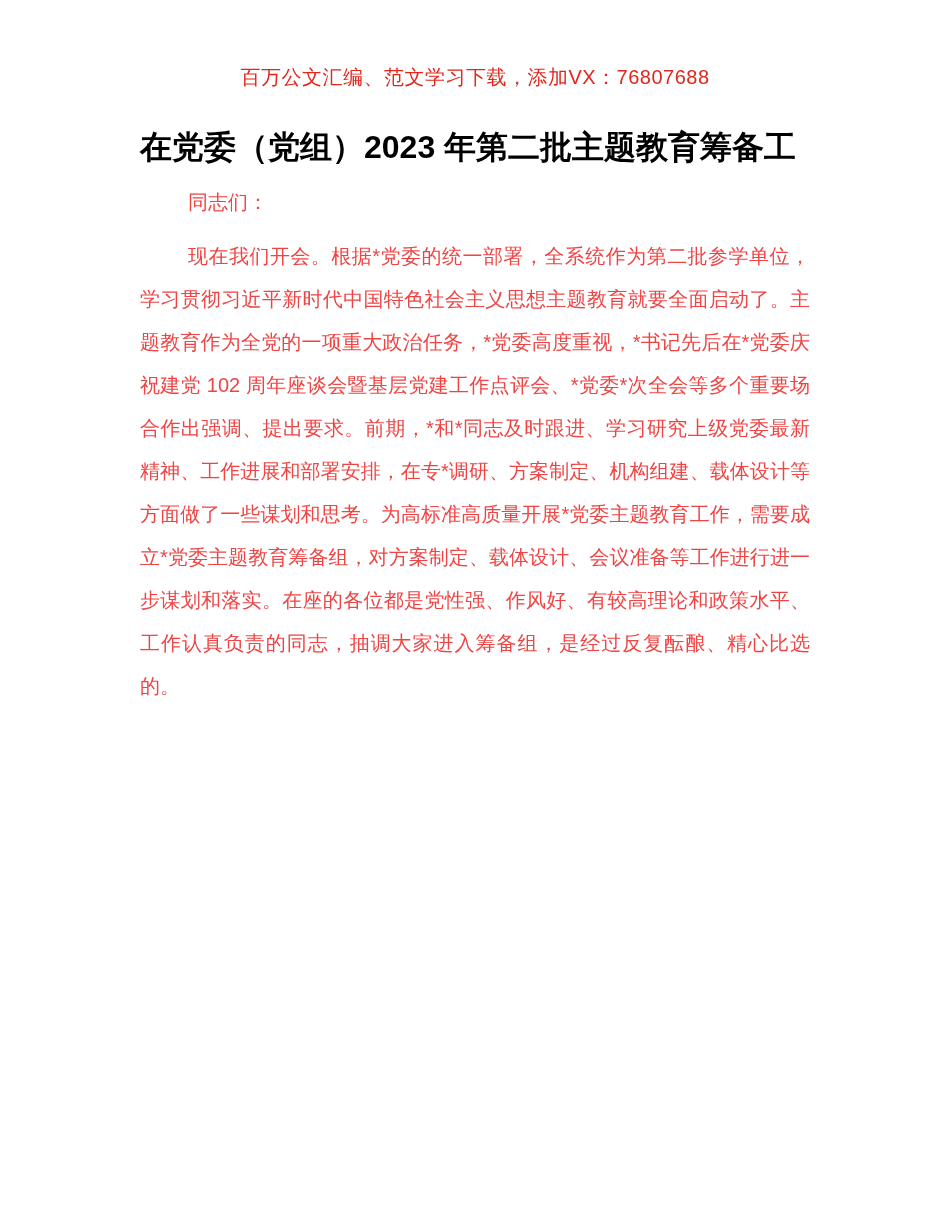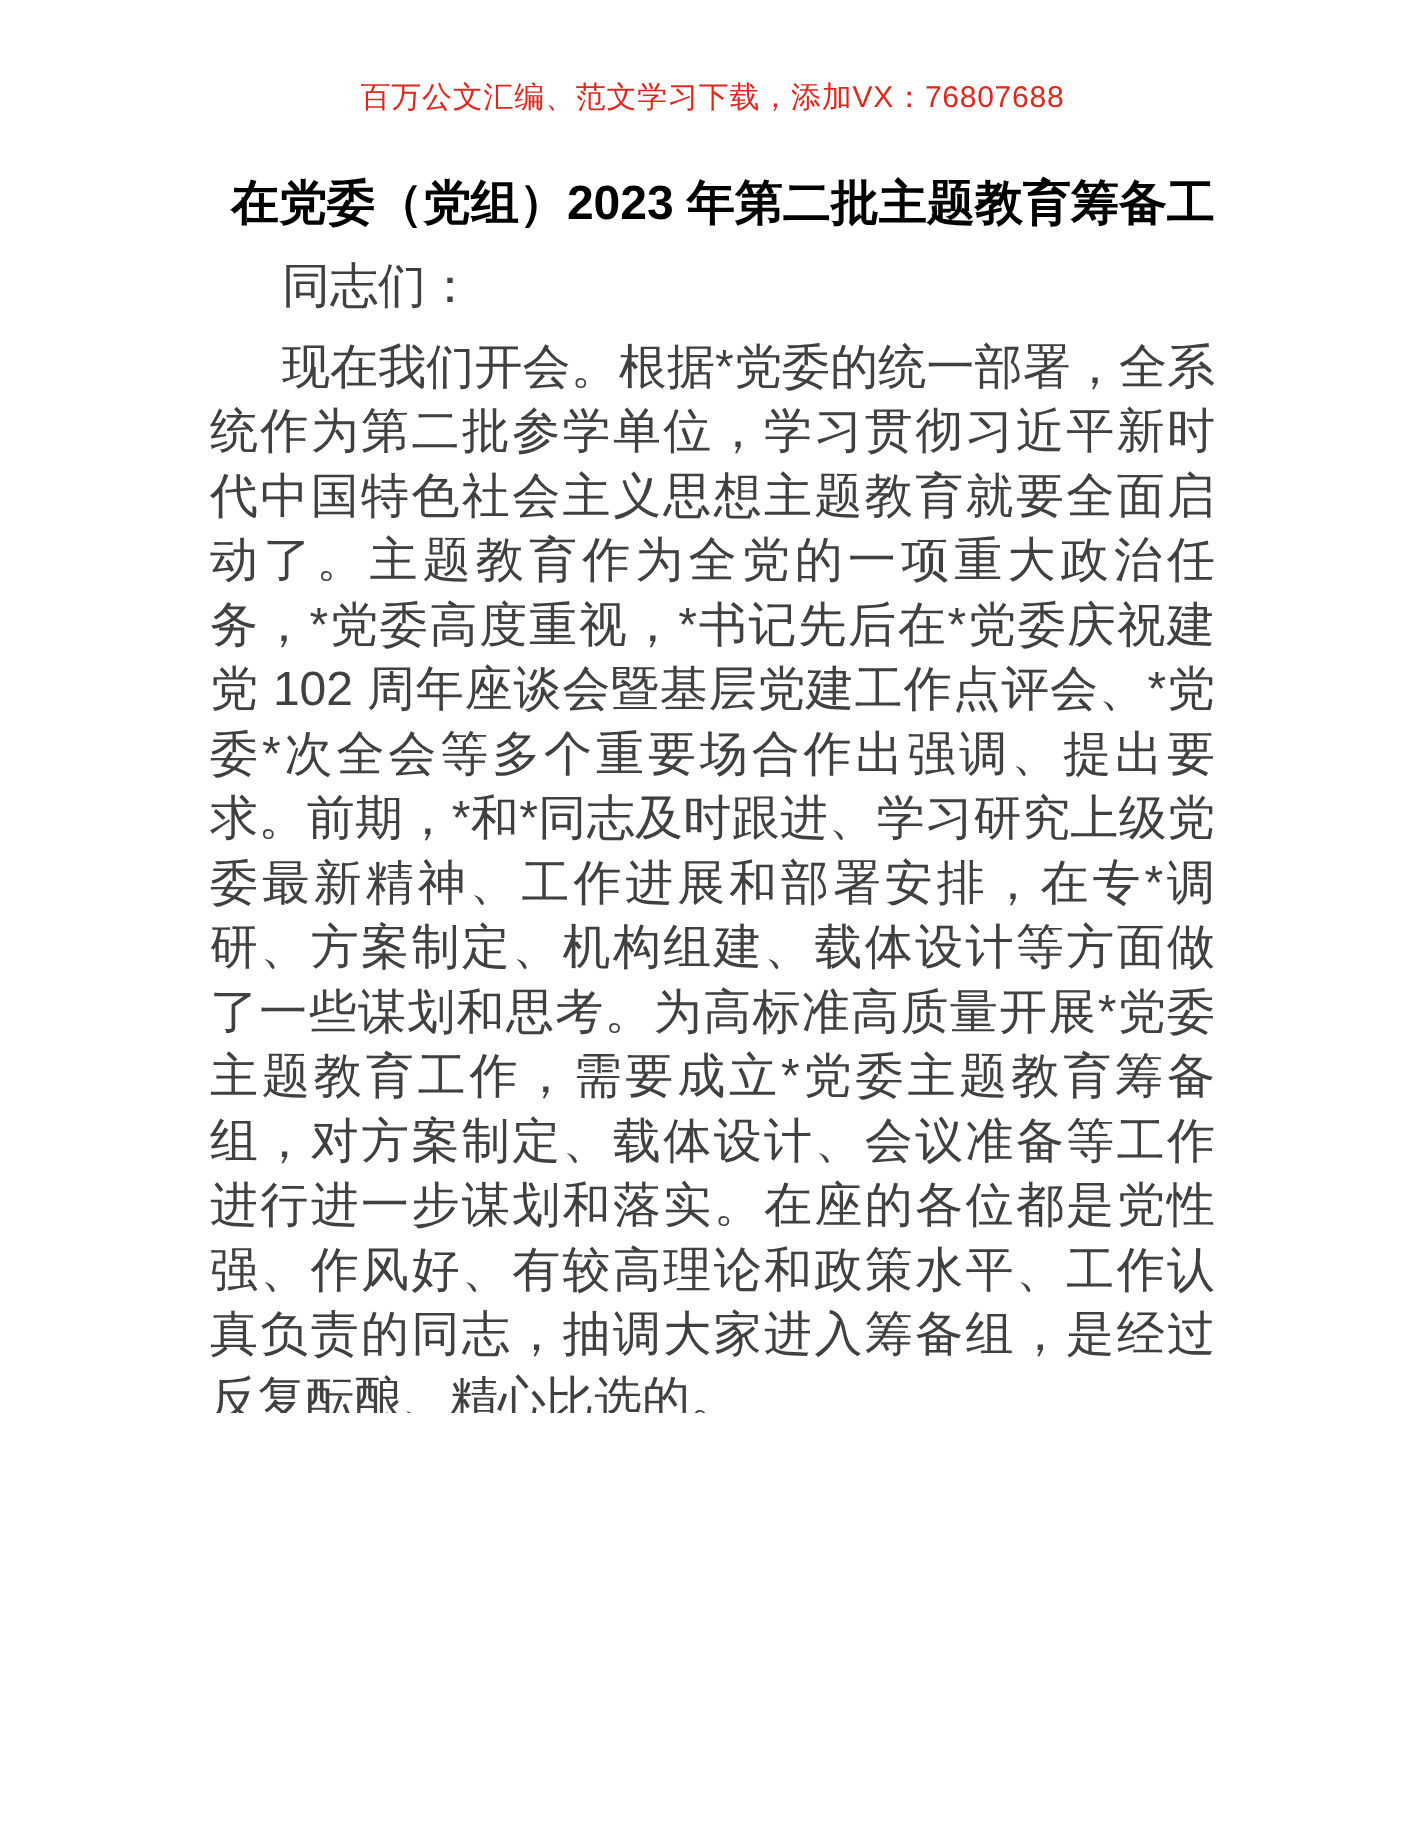--- a/index.html
+++ b/index.html
@@ -4,54 +4,54 @@
 <style>
   html, body {
     margin: 0;
     padding: 0;
     background: #ffffff;
   }
   .page {
     position: relative;
     width: 950px;
     height: 942px;
-    margin: 0 auto;
+    margin: 12px auto;
     background: #ffffff;
     overflow: hidden;
     font-family: "Liberation Sans", "DejaVu Sans", sans-serif;
     color: #000000;
   }
   .header-ad {
     margin: 50px 0 0 0;
     text-align: center;
     font-size: 20px;
     line-height: 30px;
     color: #e2261c;
     letter-spacing: 0.5px;
   }
   .doc-title {
     margin: 33px 140px 0 140px;
     font-size: 32px;
     line-height: 45px;
     font-weight: 700;
-    text-align: right;
+    text-align: left;
     color: #000000;
   }
   .title-line {
     display: block;
     white-space: nowrap;
   }
   .para {
     margin: 11px 140px 0 140px;
-    font-size: 32px;
+    font-size: 20px;
     line-height: 43px;
     text-align: justify;
     text-justify: inter-ideograph;
     text-indent: 48px;
-    color: #404040;
+    color: #ef4444;
     word-break: break-all;
   }
 </style>
 </head>
 <body>
 
 <div class="page">
 
   <div class="header-ad">百万公文汇编、范文学习下载，添加VX：76807688</div>
 

